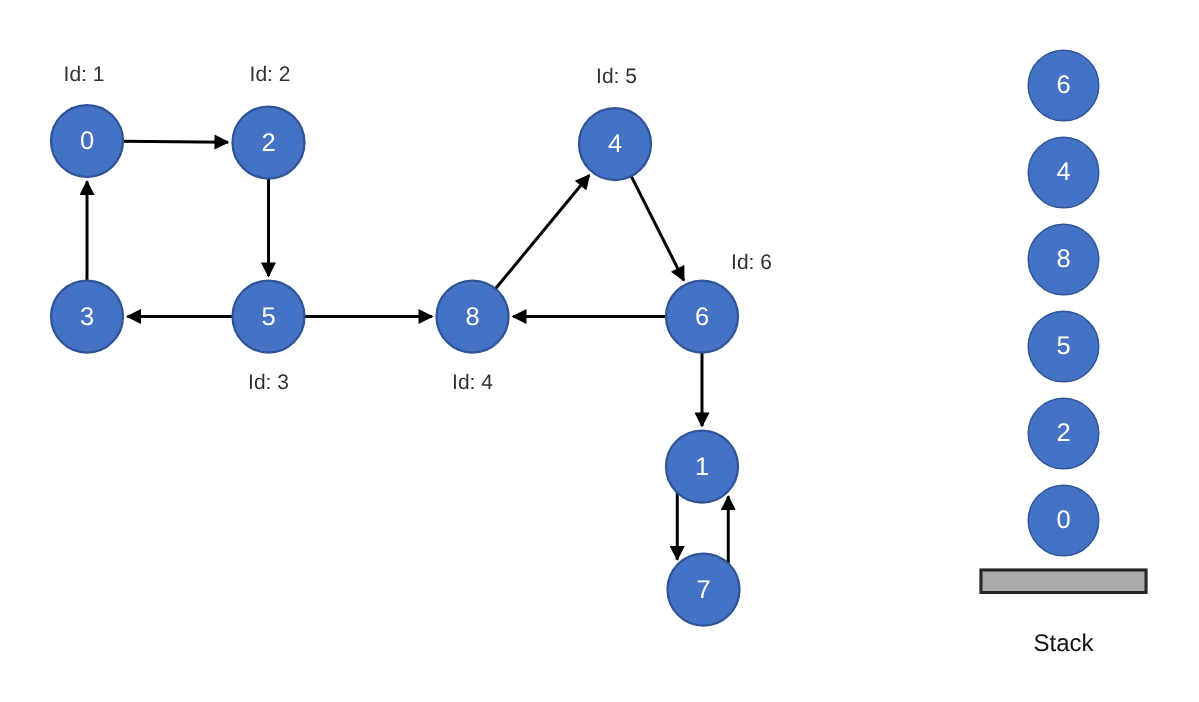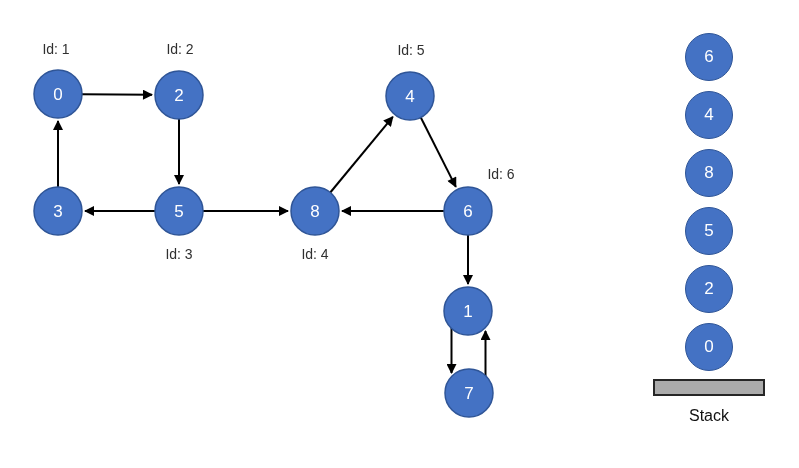--- a/index.html
+++ b/index.html
@@ -23,21 +23,21 @@
     border:1.5px solid var(--node-border,#2F5597);
     color:#ffffff;font-size:17px;
     display:flex;align-items:center;justify-content:center;
     box-sizing:border-box;
   }
   .stack-base{
     width:112px;height:17px;margin-top:8px;
     border:2px solid #262626;background:#ABABAB;
     box-sizing:border-box;
   }
-  .stack-label{margin-top:11px;font-size:16px;color:#111111;}
+  .stack-label{margin-top:25px;font-size:16px;color:#111111;}
 </style>
 </head>
 <body>
 
 <div class="canvas">
   <svg class="graph-svg" width="799" height="468" viewBox="0 0 799 468">
       <defs>
         <marker id="arrow" viewBox="0 0 10 10" refX="9" refY="5" markerWidth="5.5" markerHeight="5" orient="auto">
           <path d="M0,0 L10,5 L0,10 z" fill="#000000"></path>
         </marker>

